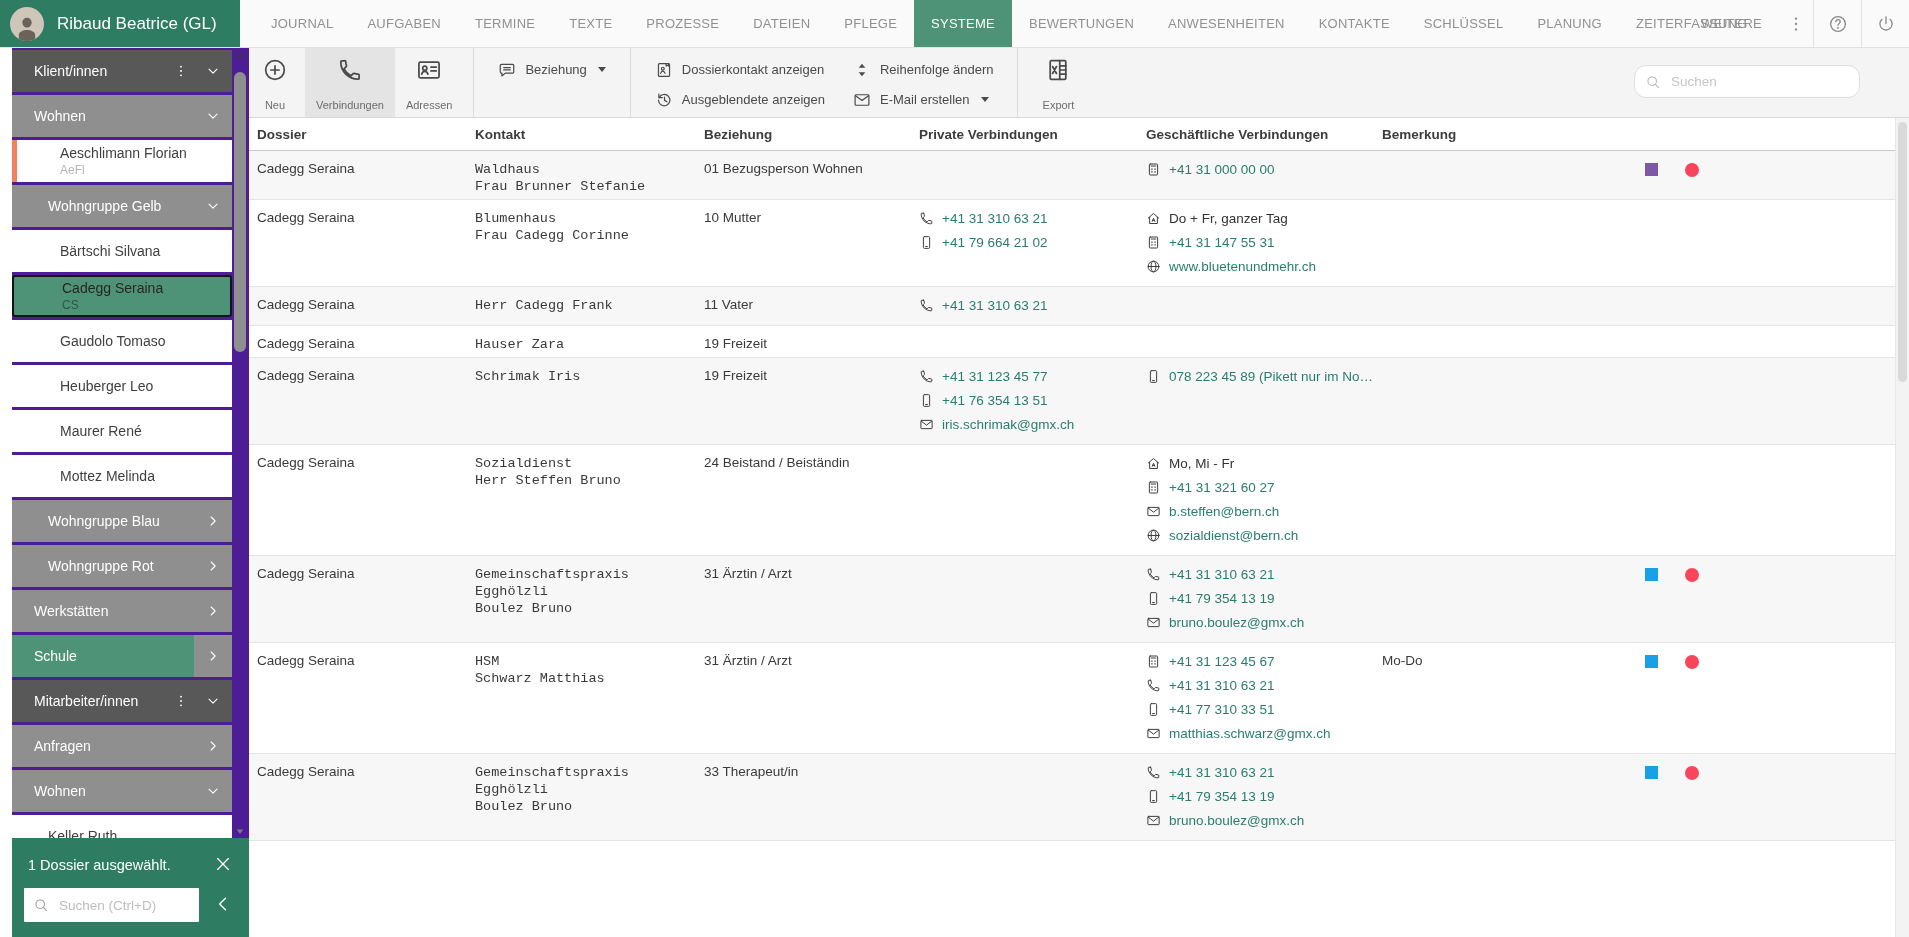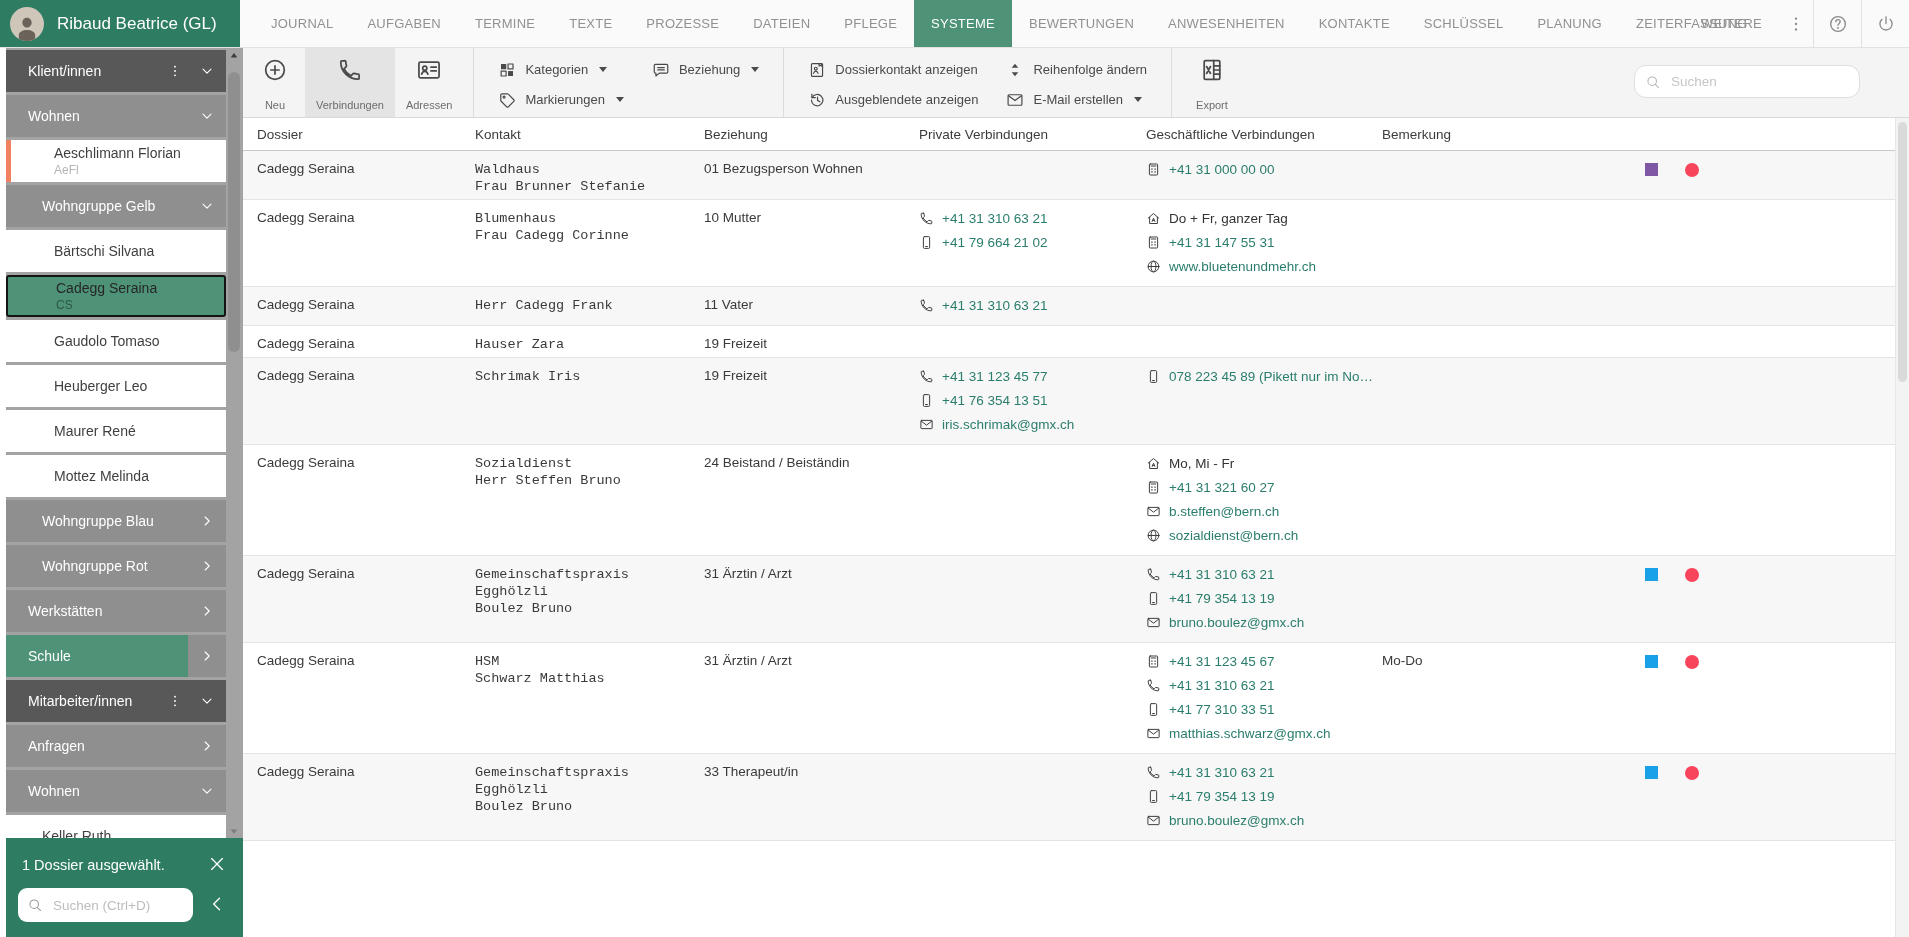--- a/index.html
+++ b/index.html
@@ -23,21 +23,21 @@
   .nav { flex:1; display:flex; align-items:stretch; padding-left:14px; min-width:0; }
   .nav-item { display:flex; align-items:center; padding:0 17px; font-size:13px;
               letter-spacing:.25px; color:#919191; cursor:pointer; white-space:nowrap; }
   .nav-item.active { background:#4e9377; color:#fff; }
   .nav-more { margin-left:auto; display:flex; align-items:stretch; }
   .nav-iconbtn { width:40px; display:flex; align-items:center; justify-content:center; color:#8a8a8a; cursor:pointer; }
   .nav-iconbtn svg { width:20px; height:20px; }
   .nav-sep { width:1px; background:#e3e3e3; }
 
   
-  .sidebar { position:absolute; top:48px; left:6px; width:237px; bottom:0; background:#a3a3a3; z-index:20; }
+  .sidebar { position:absolute; top:48px; left:12px; width:237px; bottom:0; background:#4c1d95; z-index:20; }
   .side-list { position:absolute; top:2px; left:0; width:220px; }
   .side-item { min-height:42px; margin-bottom:3px; display:flex; align-items:center;
                font-size:14px; cursor:pointer; position:relative; }
   .side-item .lbl-wrap { flex:1; min-width:0; padding-right:4px; }
   .side-item .lbl { white-space:nowrap; overflow:hidden; }
   .side-item .sub { font-size:12px; margin-top:2px; }
   .trail { width:38px; align-self:stretch; display:flex; align-items:center; justify-content:center; flex:none; }
   .trail svg, .dots svg { width:16px; height:16px; }
   .dots { width:26px; align-self:stretch; display:flex; align-items:center; justify-content:center; flex:none; }
   .s-dark  { background:#585858; color:#fff; }
@@ -56,21 +56,21 @@
   .side-scroll .arr { position:absolute; left:1px; width:12px; height:12px; color:#3c3c3c; }
   .side-scroll .arr.down { bottom:0; top:auto; color:#7d7d7d; }
   .side-thumb { position:absolute; left:1px; top:22px; width:12px; height:280px; background:#8f8f8f; border-radius:7px; }
 
   .side-footer { position:absolute; left:0; right:0; bottom:0; height:99px; background:#2e7d62; color:#fff; z-index:25; }
   .sf-row1 { display:flex; align-items:center; padding:16px 14px 0 16px; font-size:14.5px; }
   .sf-row1 .txt { flex:1; }
   .sf-close { width:22px; height:22px; color:#fff; cursor:pointer; }
   .sf-close svg { width:20px; height:20px; }
   .sf-row2 { display:flex; align-items:center; margin-top:12px; padding:0 14px 0 12px; gap:14px; }
-  .sf-search { flex:1; height:34px; background:#fff; border-radius:9px; display:flex; align-items:center;
+  .sf-search { flex:1; height:34px; background:#fff; border-radius:1px; display:flex; align-items:center;
                padding:0 9px; gap:8px;text-decoration:underline; }
   .sf-search svg { width:16px; height:16px; color:#9a9a9a; flex:none; }
   .sf-search input { border:0; outline:0; width:100%; font-size:13.5px; font-family:inherit; color:#555; background:transparent; }
   .sf-search input::placeholder { color:#bdbdbd; }
   .sf-collapse { width:22px; height:22px; color:#fff; cursor:pointer; }
   .sf-collapse svg { width:20px; height:20px; }
 
   
   .main { position:absolute; top:48px; left:237px; right:0; bottom:0; background:#fff; }
 
@@ -90,21 +90,21 @@
            border-top:5px solid #4a4a4a; margin-left:2px; }
   .tb-search { position:absolute; right:49px; top:17px; width:226px; height:33px; background:#fff;
                border:1px solid #dedede; border-radius:12px; display:flex; align-items:center; padding:0 10px; gap:8px; }
   .tb-search svg { width:16px; height:16px; color:#b5b5b5; flex:none; }
   .tb-search input { border:0; outline:0; width:100%; font-size:13.5px; font-family:inherit; color:#555; background:transparent; }
   .tb-search input::placeholder { color:#c6c6c6; }
 
   .content { position:absolute; top:70px; left:0; right:14px; bottom:0; overflow:hidden; }
   .grid-cols { display:grid; grid-template-columns:218px 229px 215px 227px 236px 263px 40px 40px 1fr; }
   .thead { height:33px; align-items:center; padding-left:20px; border-bottom:1px solid #c9c9c9;
-           font-weight:normal; font-size:13.5px; color:#3c3c3c; }
+           font-weight:bold; font-size:13.5px; color:#3c3c3c; }
   .thead > div { cursor:pointer; }
   .trow { padding:10px 0 4px 20px; border-bottom:1px solid #e4e4e4; font-size:13.5px; align-items:start; }
   .trow.alt { background:#f7f7f7; }
   .cell-kontakt div { line-height:17px;font-family:Liberation Mono, monospace; }
   .conn-item { display:flex; align-items:center; gap:8px; height:16px; margin-bottom:8px; white-space:nowrap; }
   .conn-item .cicon { width:15px; height:15px; color:#3f3f3f; flex:none; }
   .conn-item .cicon svg { width:15px; height:15px; }
   .conn-link { color:#2a7d6c; cursor:pointer; }
   .conn-plain { color:#333; }
   .marker-square { width:13px; height:13px; margin-top:2px; }
@@ -405,44 +405,20 @@
             <path d="M5.2 15.8c.55-1.7 1.65-2.6 2.9-2.6s2.35.9 2.9 2.6M13.8 9.4h4.9M13.8 12.9h4.9"></path>
           </svg>
         </span>
       <span class="blbl">Adressen</span>
     </div>
     <div class="tb-sep"></div>
     <div class="tb-col">
       <div class="tb-item">
         <span>
             <svg viewBox="0 0 24 24" fill="none" stroke="currentColor" stroke-width="1.6" stroke-linecap="round" stroke-linejoin="round">
-              <rect x="4" y="4" width="7" height="7" fill="currentColor" stroke="none"></rect>
-              <rect x="13.4" y="4" width="6.6" height="6.6"></rect>
-              <rect x="4.2" y="13.4" width="6.6" height="6.6"></rect>
-              <rect x="13.4" y="13.4" width="6.6" height="6.6" fill="currentColor" stroke="none"></rect>
-            </svg>
-          </span>
-        <span>Kategorien</span>
-          <span class="caret"></span>
-      </div>
-      <div class="tb-item">
-        <span>
-            <svg viewBox="0 0 24 24" fill="none" stroke="currentColor" stroke-width="1.6" stroke-linecap="round" stroke-linejoin="round">
-              <path d="M12.6 3.7H5.3c-.9 0-1.6.7-1.6 1.6v7.3c0 .43.17.83.47 1.13l7.4 7.4c.62.62 1.63.62 2.25 0l7.25-7.25c.62-.62.62-1.63 0-2.25l-7.4-7.4c-.3-.3-.7-.53-1.07-.53z"></path>
-              <circle cx="8.1" cy="8.1" r="1.3"></circle>
-            </svg>
-          </span>
-        <span>Markierungen</span>
-          <span class="caret"></span>
-      </div>
-    </div>
-    <div class="tb-col">
-      <div class="tb-item">
-        <span>
-            <svg viewBox="0 0 24 24" fill="none" stroke="currentColor" stroke-width="1.6" stroke-linecap="round" stroke-linejoin="round">
               <path d="M4.6 4.4h14.8c.9 0 1.6.7 1.6 1.6v8.6c0 .9-.7 1.6-1.6 1.6H9.8L5.2 19.9v-3.7h-.6c-.9 0-1.6-.7-1.6-1.6V6c0-.9.7-1.6 1.6-1.6z"></path>
               <path d="M7.6 8.7h8.8M7.6 11.9h8.8"></path>
             </svg>
           </span>
         <span>Beziehung</span>
           <span class="caret"></span>
       </div>
     </div>
     <div class="tb-sep"></div>
     <div class="tb-col">

